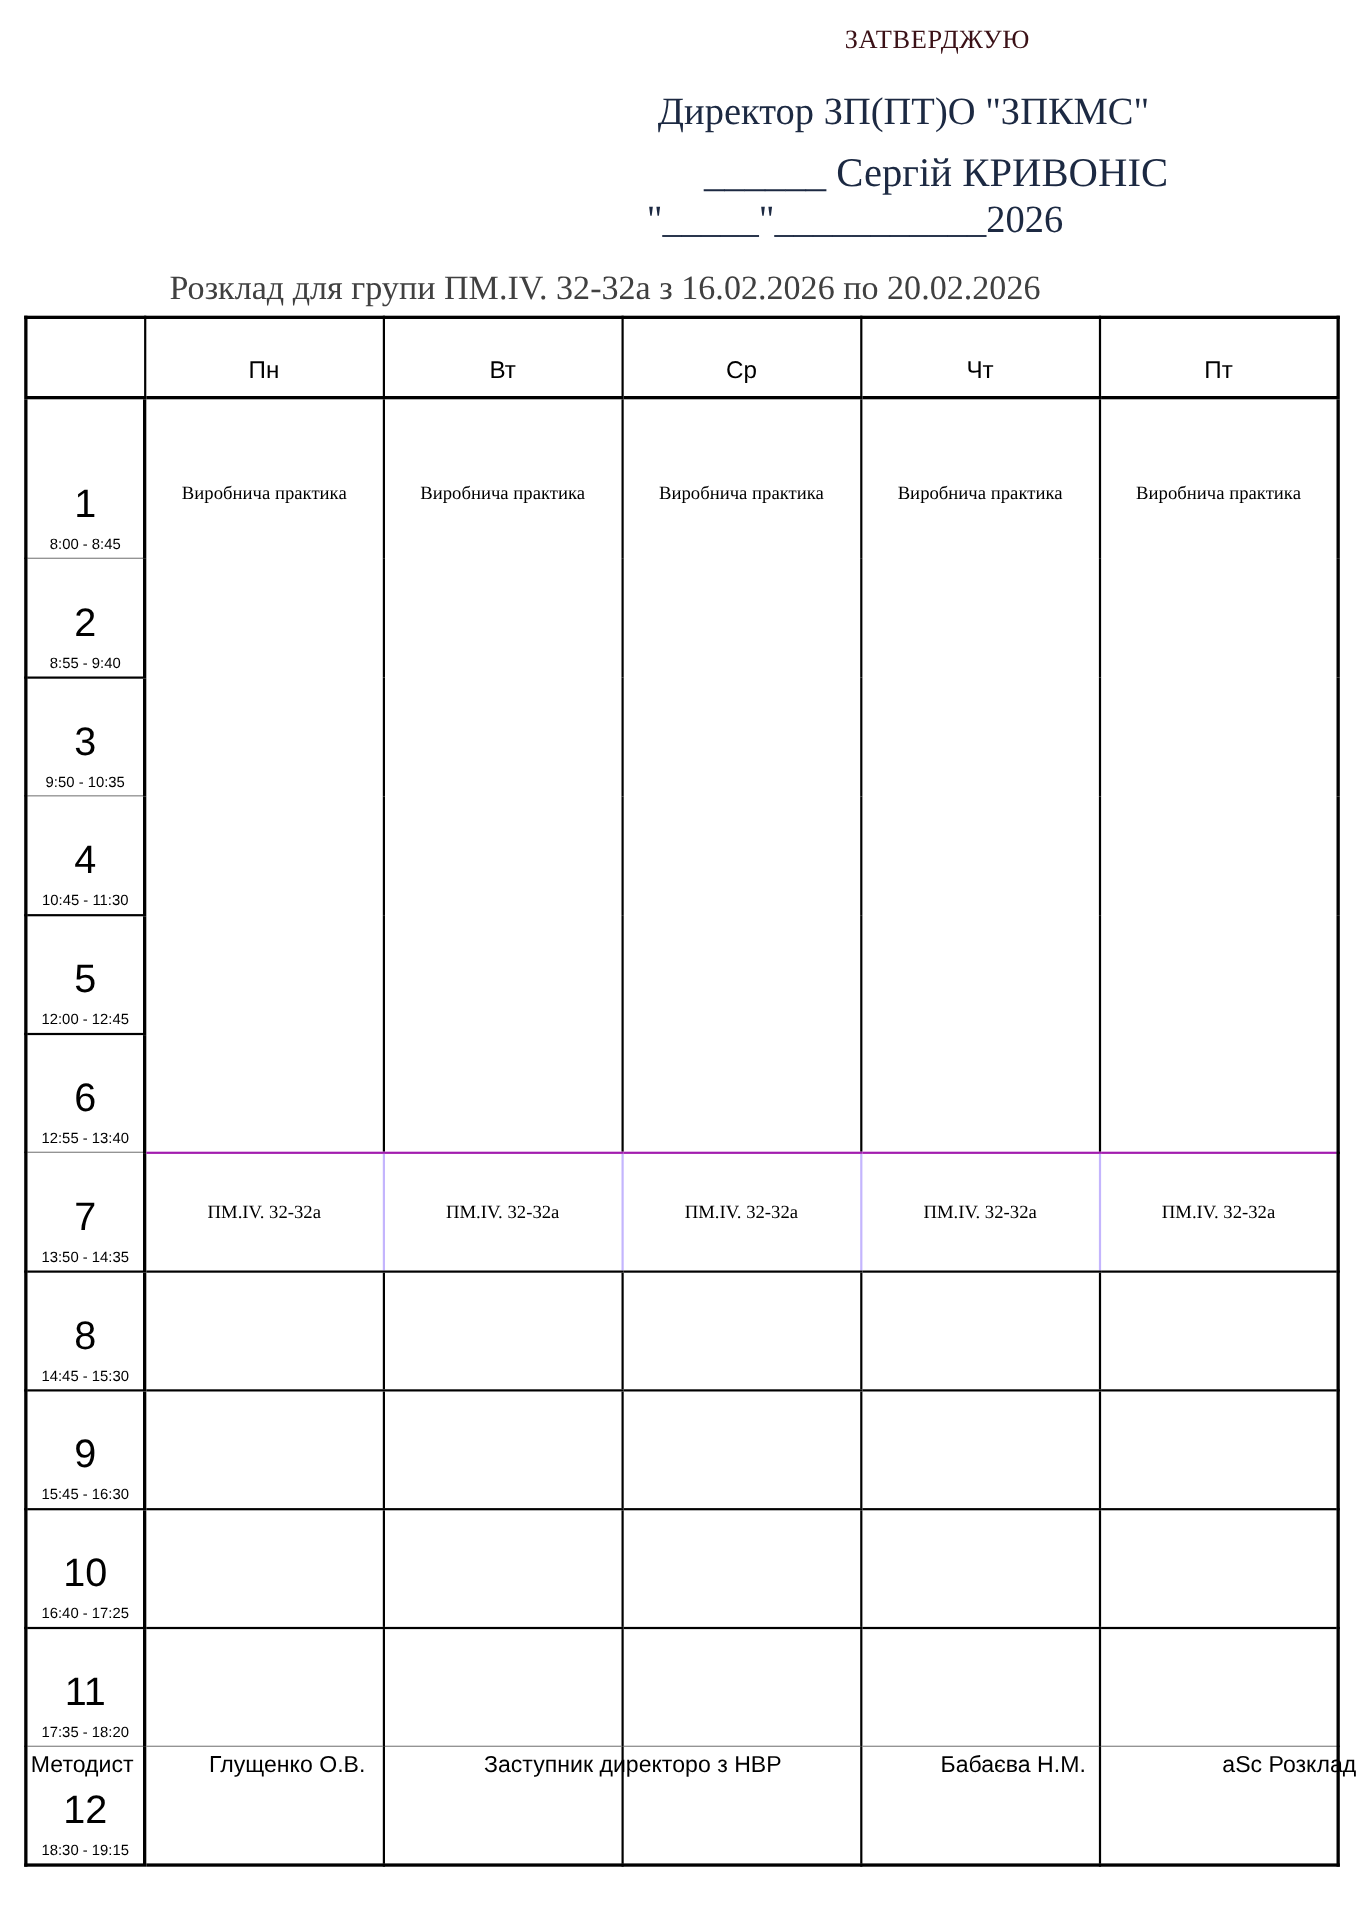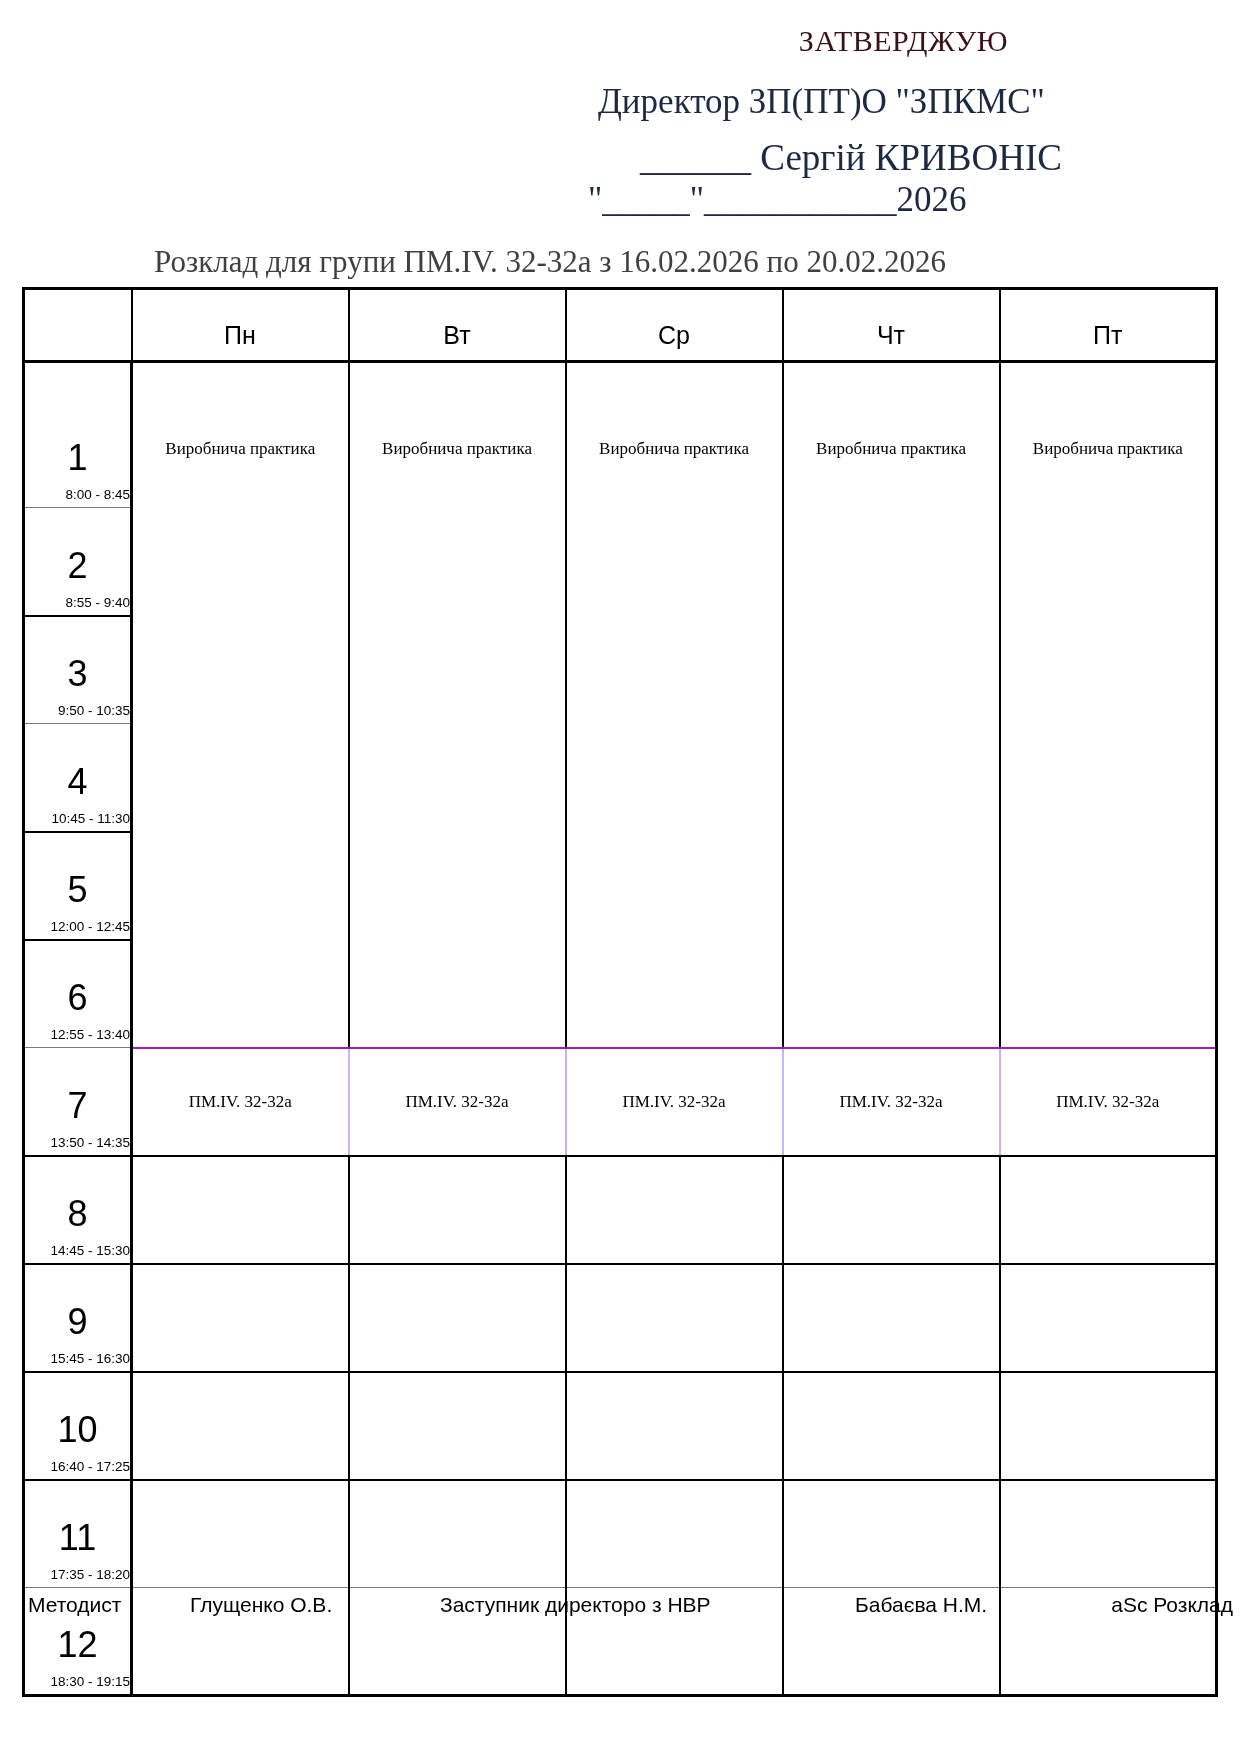--- a/index.html
+++ b/index.html
@@ -7,22 +7,22 @@
   body {
     width:1241px; height:1755px;
     position:relative;
     font-family:"Liberation Serif", serif;
     color:#000;
     overflow:hidden;
   }
   
   .stamp {
     position:absolute; top:24px; left:768px; width:240px;
-    text-align:right;
-    font-size:30px; color:#3b1117;
+    text-align:left;
+    font-size:24px; color:#3b1117;
     letter-spacing:0.5px;
   }
   .hline { position:absolute; color:#1c2942; white-space:nowrap; }
   .director-line  { top:82px;  left:598px; font-size:35px; }
   .signature-line { top:136px; left:640px; font-size:37px; }
   .date-line      { top:180px; left:588px; font-size:35px; }
   
   .page-title {
     position:absolute; top:244px; left:0; width:1100px;
     text-align:center;
@@ -43,40 +43,39 @@
   tr.row-1    { height:146px; }
   tr.row-n    { height:108px; }
   td { background:#fff; }
   td.day-hdr {
     border-bottom:3px solid #000;
     border-left:2px solid #000;
     vertical-align:bottom;
     text-align:center;
     padding-bottom:10px;
     font-family:"Liberation Sans", sans-serif;
-    font-size:25px; color:#000;margin-top:18px;
+    font-size:22px; color:#000;margin-top:18px;
   }
   td.corner { border-bottom:3px solid #000; }
   td.period {
     border-right:3px solid #000;
     vertical-align:bottom;
     text-align:center;
     padding-bottom:5px;
   }
   .t-num {
     display:block;
     font-family:"Liberation Sans", sans-serif;
     font-size:36px; line-height:1.05;
     margin-bottom:10px;
   }
   .t-time {
     display:block;
     font-family:"Liberation Sans", sans-serif;
     font-size:13.5px;
-    text-align:right;
   }
   td.lesson-practice {
     border-left:2px solid #000;
     border-bottom:2px solid #a21caf;
     vertical-align:top;
     text-align:center;
     padding-top:76px;
     font-size:17px;
   }
   td.lesson-group {

